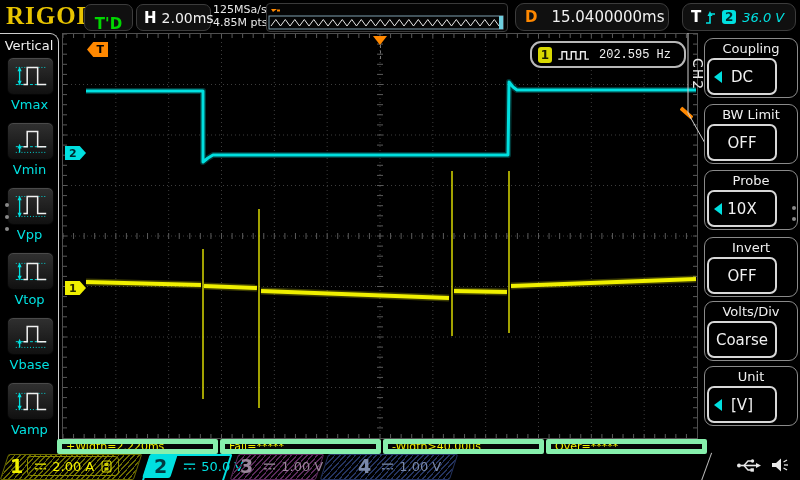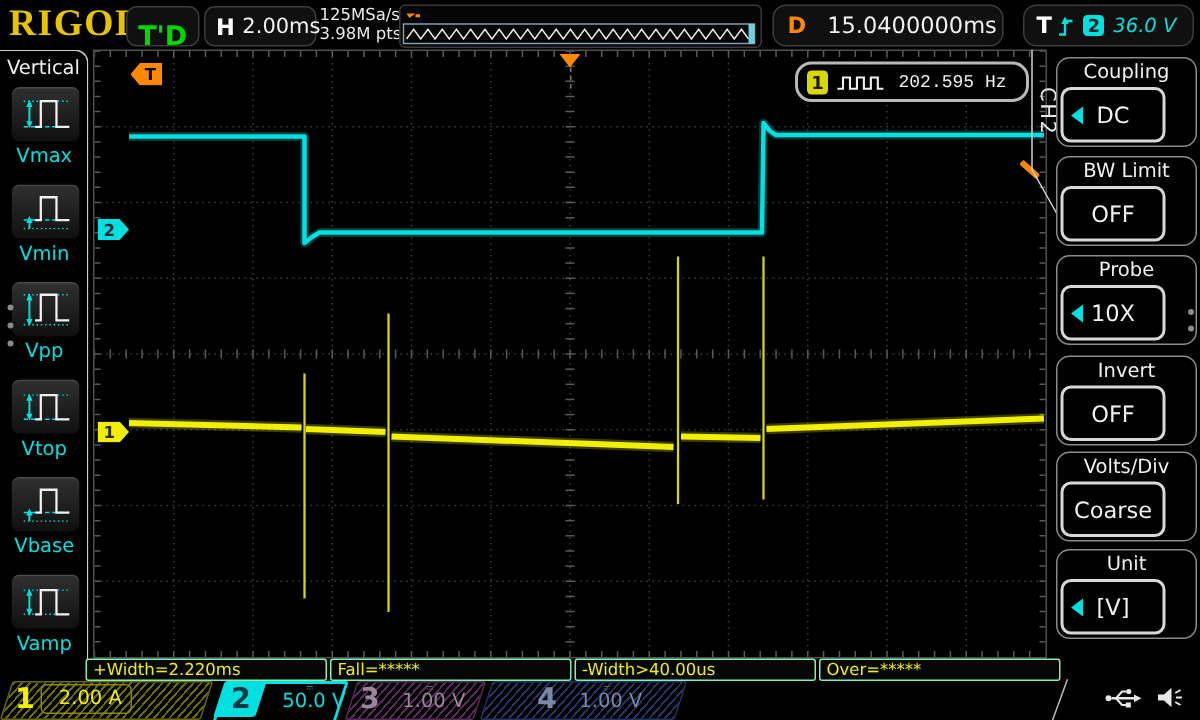--- a/index.html
+++ b/index.html
@@ -7,21 +7,21 @@
         font-family:"DejaVu Sans",sans-serif;color:#fff;}
   .abs{position:absolute;}
 
   
   #topbar{position:absolute;left:0;top:0;width:800px;height:33px;background:#000;}
   #logo{position:absolute;left:6px;top:2px;font-family:"Liberation Serif",serif;
         font-weight:bold;font-size:25px;color:#e8c400;letter-spacing:1px;}
   .pill{position:absolute;background:#101010;border:1px solid #3c3c3c;border-radius:7px;
         display:flex;align-items:center;}
   #td-box{left:84px;top:4px;width:47px;height:25px;justify-content:center;}
-  #td-box span{color:var(--green);font-weight:bold;font-size:18px;margin-top:13px;}
+  #td-box span{color:var(--green);font-weight:bold;font-size:15px;margin-top:13px;}
   #h-box{left:136px;top:4px;width:73px;height:25px;}
   #h-box .hlab{font-weight:bold;font-size:15px;margin:0 5px 0 7px;color:#fff;}
   #h-box .hval{font-size:14px;color:#f0f0f0;}
   #rate{position:absolute;left:213px;top:3px;font-size:11px;line-height:13px;color:#e8e8e8;}
   #preview{position:absolute;left:266px;top:3px;width:240px;height:27px;background:#050505;
            border:1px solid #3a3a3a;border-radius:4px;}
   #preview svg{position:absolute;left:0;top:0;}
   #d-box{left:515px;top:3px;width:152px;height:26px;border-radius:9px;}
   #d-box .dlab{font-weight:bold;font-size:15px;color:var(--orange);margin:0 14px 0 9px;}
   #d-box .dval{font-size:15px;color:#f0f0f0;}
@@ -75,52 +75,52 @@
   .menu-item .mlabel{text-align:center;font-size:13px;color:#f0f0f0;padding:2px 0 1px 0;}
   .menu-item .mbox{margin:1px 20px 2px 2px;height:33px;border:2px solid #d8d8d8;border-radius:7px;
                    background:#000;display:flex;align-items:center;justify-content:center;position:relative;}
   .menu-item .mval{font-size:15px;color:#f0f0f0;}
   .menu-arrow{position:absolute;left:5px;top:50%;margin-top:-6px;width:0;height:0;
               border-top:6px solid transparent;border-bottom:6px solid transparent;
               border-right:8px solid var(--cyan);}
 
   
   #measurebar{position:absolute;left:57px;top:439px;width:650px;height:15px;display:flex;gap:2px;}
-  .mcell{flex:1;background:#060606;border:1px solid #86efac;border-radius:2px;
+  .mcell{flex:1;background:#060606;border:5px solid #86efac;border-radius:2px;
          font-size:11px;color:var(--yellow);display:flex;align-items:center;padding-left:4px;
          white-space:nowrap;overflow:hidden;}
 
   
   #chanbar{position:absolute;left:0;top:454px;width:800px;height:26px;background:#000;}
   .chshape{position:absolute;top:0;height:24px;transform:skewX(-18deg);border-radius:2px;}
   .hatch{background-image:repeating-linear-gradient(120deg,var(--hc) 0 1.5px,transparent 1.5px 4.5px);}
   .chcontent{position:absolute;top:0;height:24px;display:flex;align-items:center;}
   .chnum{font-size:19px;font-weight:bold;margin:0 4px 0 8px;}
-  .chvalbox{height:18px;border-radius:4px;display:flex;align-items:center;padding:0 6px;flex-direction:column;}
+  .chvalbox{height:18px;border-radius:4px;display:flex;align-items:center;padding:0 6px;}
   .chval{font-size:13px;margin-left:5px;white-space:nowrap;}
   #br-icons{position:absolute;right:10px;top:457px;display:flex;gap:8px;align-items:center;}
   #slant-line{position:absolute;width:1px;height:30px;background:#bbb;transform:rotate(20deg);}
 </style>
 </head>
 <body>
 
 <div id="root" style="--yellow: #f0f000; --cyan: #00e0e0; --orange: #ff8800; --green: #00d800; --ch3-dim: #9a859a; --ch4-dim: #7a88a8; --ch1-hatch: #6a6a00; --ch3-hatch: #5a2a5a; --ch4-hatch: #24335f;">
 
   <div id="topbar">
     <div id="logo">RIGOL</div>
     <div id="td-box" class="pill">
       <span>T'D</span>
     </div>
     <div id="h-box" class="pill">
       <span class="hlab">H</span>
       <span class="hval">2.00ms</span>
     </div>
     <div id="rate">
       <div>125MSa/s</div>
-      <div>3.98M pts</div>
+      <div>4.85M pts</div>
     </div>
     <div id="preview">
       <svg id="preview-svg" width="238" height="27">
           <path d="M4,5 h6 l-4,3 z" fill="#ff8800"></path>
           <line x1="10" y1="6.5" x2="13" y2="6.5" stroke="#ff8800" stroke-width="2"></line>
           <rect x="2" y="12" width="234" height="13" fill="none" stroke="#7f9fb0" stroke-width="1"></rect>
           <path d="M4,22 L8.8,15.5 L13.5,22 L18.3,15.5 L23.0,22 L27.8,15.5 L32.5,22 L37.3,15.5 L42.0,22 L46.8,15.5 L51.5,22 L56.3,15.5 L61.0,22 L65.8,15.5 L70.5,22 L75.3,15.5 L80.0,22 L84.8,15.5 L89.5,22 L94.3,15.5 L99.0,22 L103.8,15.5 L108.5,22 L113.3,15.5 L118.0,22 L122.8,15.5 L127.5,22 L132.3,15.5 L137.0,22 L141.8,15.5 L146.5,22 L151.3,15.5 L156.0,22 L160.8,15.5 L165.5,22 L170.3,15.5 L175.0,22 L179.8,15.5 L184.5,22 L189.3,15.5 L194.0,22 L198.8,15.5 L203.5,22 L208.3,15.5 L213.0,22 L217.8,15.5 L222.5,22 L227.3,15.5 L232.0,22 " fill="none" stroke="#e8e8e8" stroke-width="1"></path>
           <rect x="232" y="12" width="4" height="13" fill="#6fd0e0"></rect>
         </svg>
     </div>

